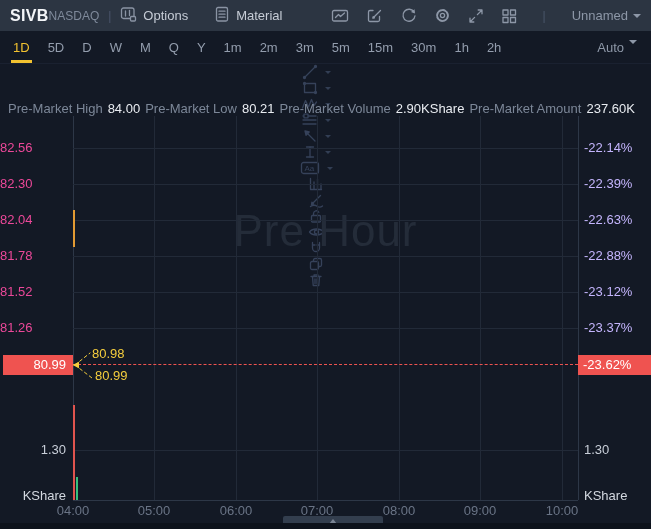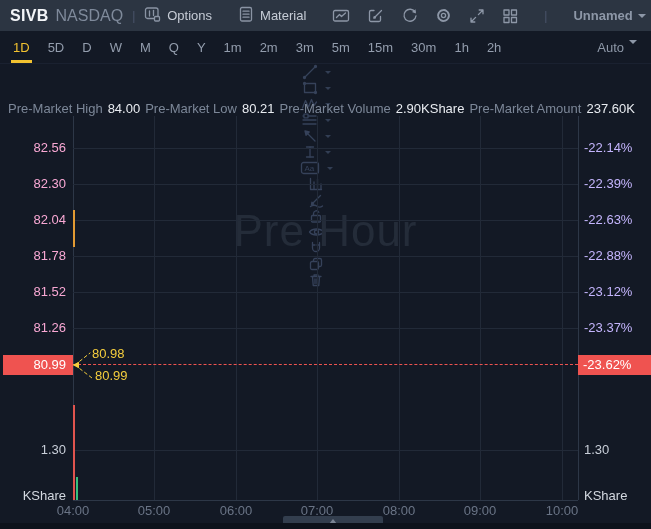--- a/index.html
+++ b/index.html
@@ -2,27 +2,27 @@
 <html><head>
 <meta charset="utf-8">
 <style>
   html,body{margin:0;padding:0;background:#0d121b;}
   *{box-sizing:border-box;font-family:"Liberation Sans",sans-serif;}
   #app{position:relative;width:651px;height:523px;background:#131925;overflow:hidden;}
 
   
   .hdr{position:absolute;top:0;left:0;right:0;height:31px;background:#2c3542;display:flex;align-items:center;padding:0 10px;}
   .sym{font-size:16px;font-weight:bold;color:#f3f5f8;letter-spacing:.3px;}
-  .exch{font-size:16px;color:#7f8a9b;margin-left:7px;}
+  .exch{font-size:12px;color:#7f8a9b;}
   .pipe{color:#4a566b;font-size:12px;margin:0 9px;}
   .hbtn{display:flex;align-items:center;gap:6px;color:#c6ccd6;font-size:13px;margin-right:26px;cursor:pointer;}
   .hbtn svg{color:#8a94a4;}
   .hicons{margin-left:auto;display:flex;align-items:center;gap:17px;color:#8d97a7;}
   .hicons svg{display:block;cursor:pointer;}
-  .layoutsw{display:flex;align-items:center;gap:5px;color:#8d97a7;font-size:13px;cursor:pointer;font-weight:bold;}
+  .layoutsw{display:flex;align-items:center;gap:5px;color:#8d97a7;font-size:13px;cursor:pointer;}
   .caret{width:0;height:0;border-left:4px solid transparent;border-right:4px solid transparent;border-top:4px solid currentColor;display:inline-block;}
 
   
   .tfbar{position:absolute;top:31px;left:0;right:0;height:32px;background:#131925;display:flex;align-items:center;padding:0 4px;}
   .tf{position:relative;height:100%;display:flex;align-items:center;padding:0 9px;font-size:13px;color:#939dad;cursor:pointer;}
   .tf.active{color:#f2c230;}
   .tf.active::after{content:"";position:absolute;left:7px;right:7px;bottom:0;height:3px;background:#f2c230;}
   .autosw{margin-left:auto;margin-right:10px;display:flex;gap:5px;color:#8d97a7;font-size:13px;cursor:pointer;}
 
   
@@ -35,21 +35,21 @@
   .pmbar{position:absolute;top:92px;left:0;right:0;height:24px;display:flex;align-items:flex-end;padding:0 8px;font-size:13px;white-space:nowrap;}
   .pml{color:#7c8798;margin-right:5px;}
   .pmv{color:#e9ecf1;margin-right:5px;}
 
   
   .chart{position:absolute;top:116px;left:0;width:651px;height:413px;}
   .vgrid{position:absolute;top:0;width:1px;height:384px;background:#222a38;}
   .vaxis{background:#2d3747;}
   .hgrid{position:absolute;left:73px;width:505px;height:1px;background:#222a38;}
   .haxis{position:absolute;left:73px;width:505px;height:1px;background:#2d3747;}
-  .yl{position:absolute;left:0;width:66px;text-align:right;height:16px;line-height:16px;font-size:13px;color:#f9a8d4;padding-left:12px;}
+  .yl{position:absolute;left:0;width:66px;text-align:left;height:16px;line-height:16px;font-size:13px;color:#ec4899;}
   .yr{position:absolute;left:584px;height:16px;line-height:16px;font-size:13px;color:#c4b5fd;}
   .badge{position:absolute;height:20px;line-height:20px;background:#ef5350;color:#ffffff;font-size:13px;}
   .badgeL{left:3px;width:70px;top:239px;text-align:right;padding-right:7px;}
   .badgeR{left:578px;width:73px;top:239px;text-align:left;padding-left:5px;}
   .lastline{position:absolute;left:73px;top:248px;width:505px;height:0;border-top:1px dashed #ef5350;}
   .callout{position:absolute;height:16px;line-height:16px;font-size:13px;color:#f4cd3d;}
   .wm{position:absolute;left:73px;width:505px;top:90px;text-align:center;font-size:44px;letter-spacing:1px;color:#242c39;white-space:nowrap;}
   .candle{position:absolute;left:73px;top:94px;width:2px;height:37px;background:#e29a33;}
   .volbar{position:absolute;width:2px;}
   .vtick{position:absolute;height:16px;line-height:16px;font-size:13px;color:#c9cfd9;}

